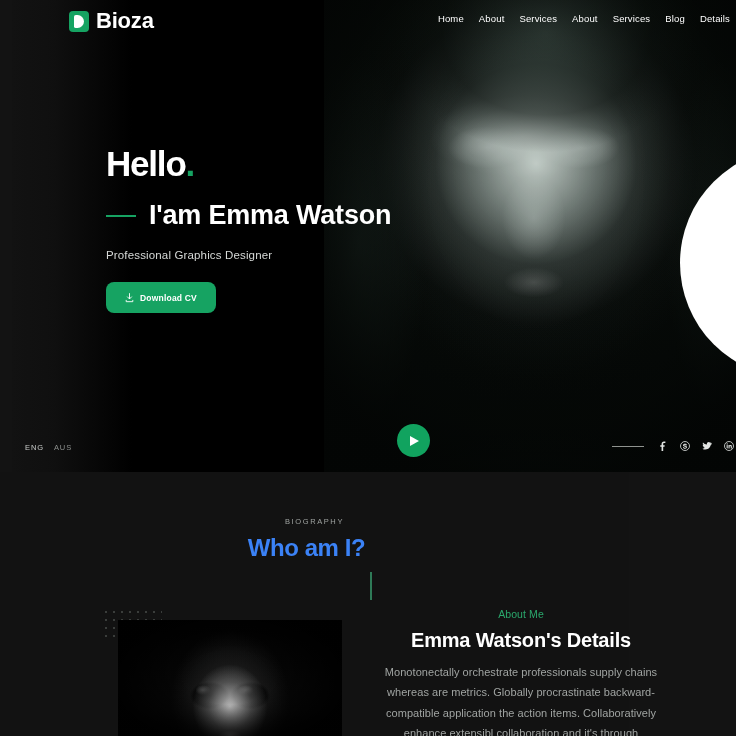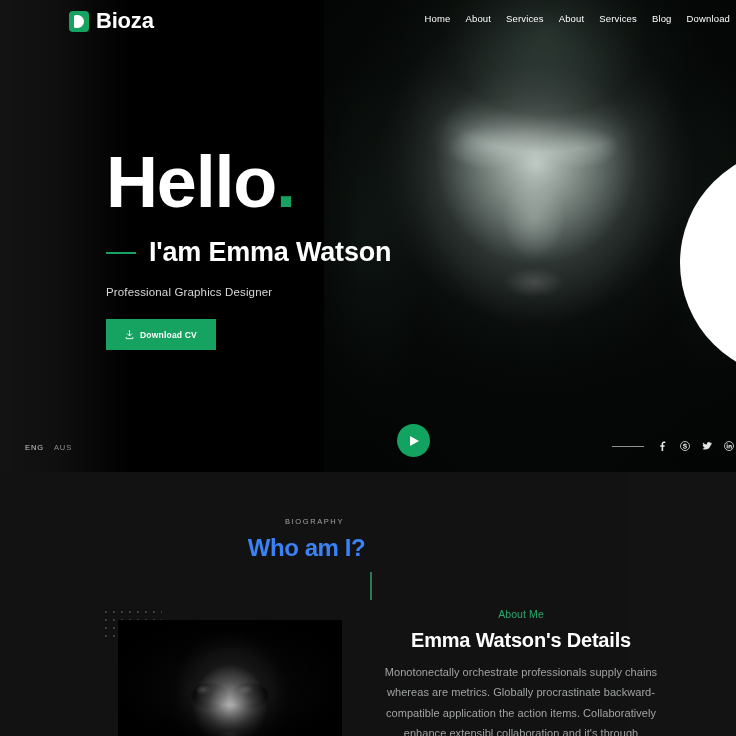--- a/index.html
+++ b/index.html
@@ -75,31 +75,31 @@
   }
   .logo-text{ font-size:22px; font-weight:600; letter-spacing:-0.2px; color:#fff; }
   .nav{ position:absolute; right:18px; top:13px; display:flex; gap:15px; }
   .nav a{
     color:#ffffff; font-size:9.5px; text-decoration:none; letter-spacing:0.15px;
   }
 
   
   .hero-copy{ position:absolute; left:94px; top:146px; z-index:5; }
   .hello{
-    font-size:72px; font-weight:700; letter-spacing:-1.2px; line-height:1;
+    font-size:35px; font-weight:700; letter-spacing:-1.2px; line-height:1;
     color:#ffffff;
   }
   .hello .dot{ color:#16a362; }
   .name-row{ display:flex; align-items:center; gap:13px; margin-top:19px; }
   .name-dash{ width:30px; height:2px; background:#16a362; }
   .name{ font-size:27px; font-weight:600; color:#ffffff; letter-spacing:-0.2px; }
   .role{ margin-top:18px; font-size:11.5px; color:#d6d9d7; letter-spacing:0.15px; }
   .cv-btn{
     margin-top:21px; width:110px; height:31px; background:#16a362; border:0;
-    color:#fff; border-radius:0; display:flex; align-items:center; justify-content:center;
+    color:#fff; border-radius:8px; display:flex; align-items:center; justify-content:center;
     gap:6px; cursor:pointer; font-family:inherit;
   }
   .cv-btn .lbl{ font-size:8.5px; font-weight:600; letter-spacing:0.2px; }
   .dl-icon{ width:9px; height:10px; display:block; }
 
   
   .play-btn{
     position:absolute; left:385px; top:424px; width:33px; height:33px; border-radius:50%;
     background:#11a35f; z-index:7; border:0; cursor:pointer;
     display:flex; align-items:center; justify-content:center;
@@ -191,21 +191,21 @@
         <span class="logo-mark"></span>
         <span class="logo-text">Bioza</span>
       </div>
       <nav class="nav">
         <a href="#">Home</a>
         <a href="#">About</a>
         <a href="#">Services</a>
         <a href="#">About</a>
         <a href="#">Services</a>
         <a href="#">Blog</a>
-        <a href="#">Download</a>
+        <a href="#">Details</a>
       </nav>
     </header>
 
     <div class="hero-copy">
       <div class="hello"><span>Hello</span><span class="dot">.</span></div>
       <div class="name-row">
         <span class="name-dash"></span>
         <span class="name">I'am Emma Watson</span>
       </div>
       <div class="role">Professional Graphics Designer</div>

